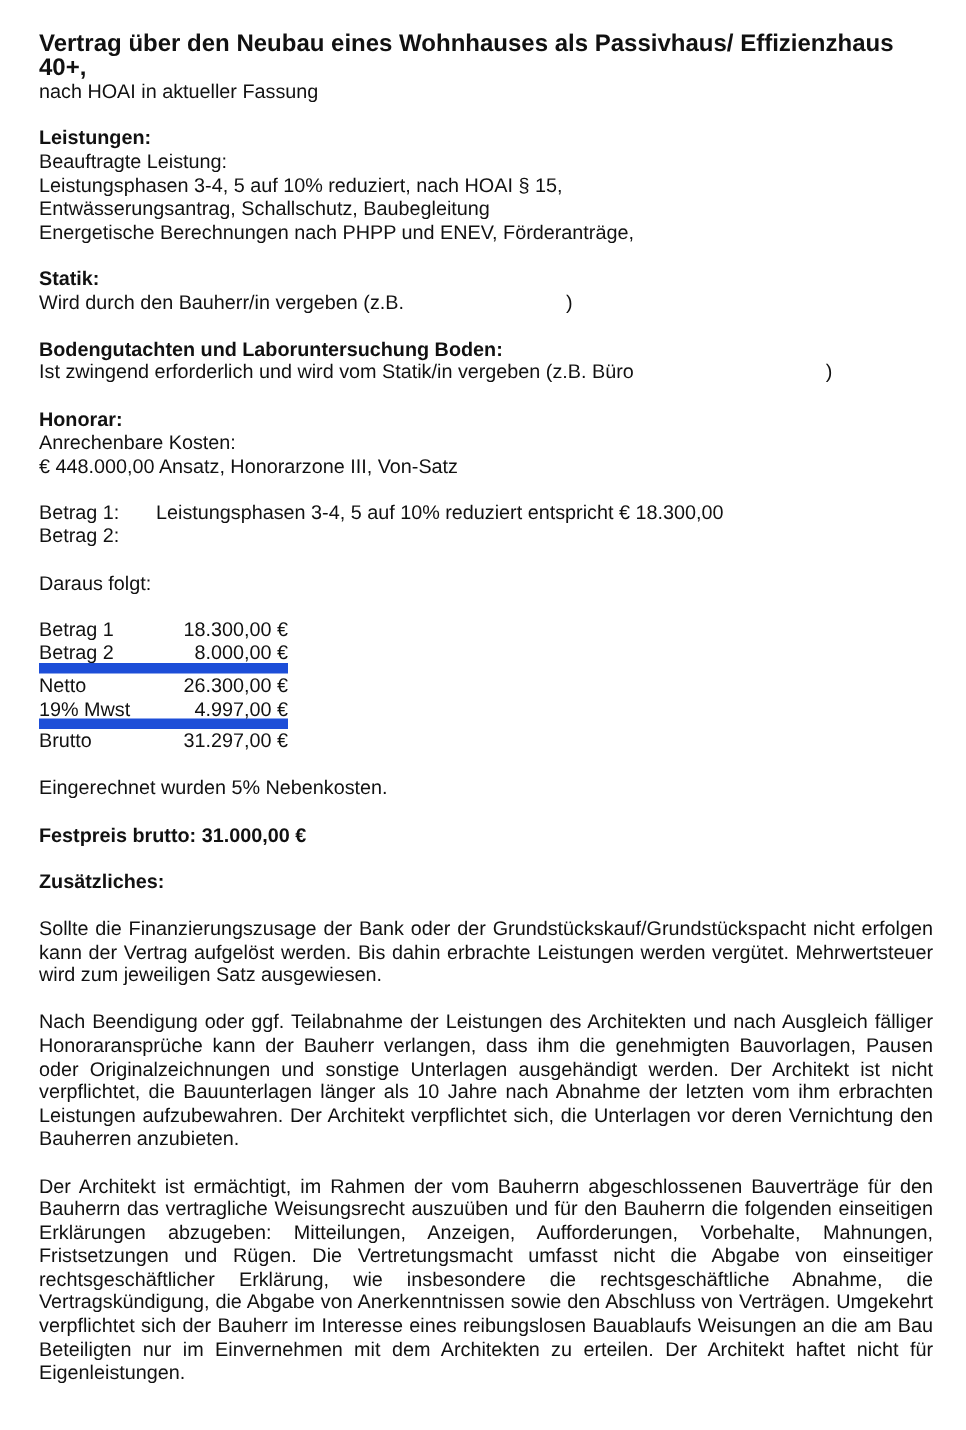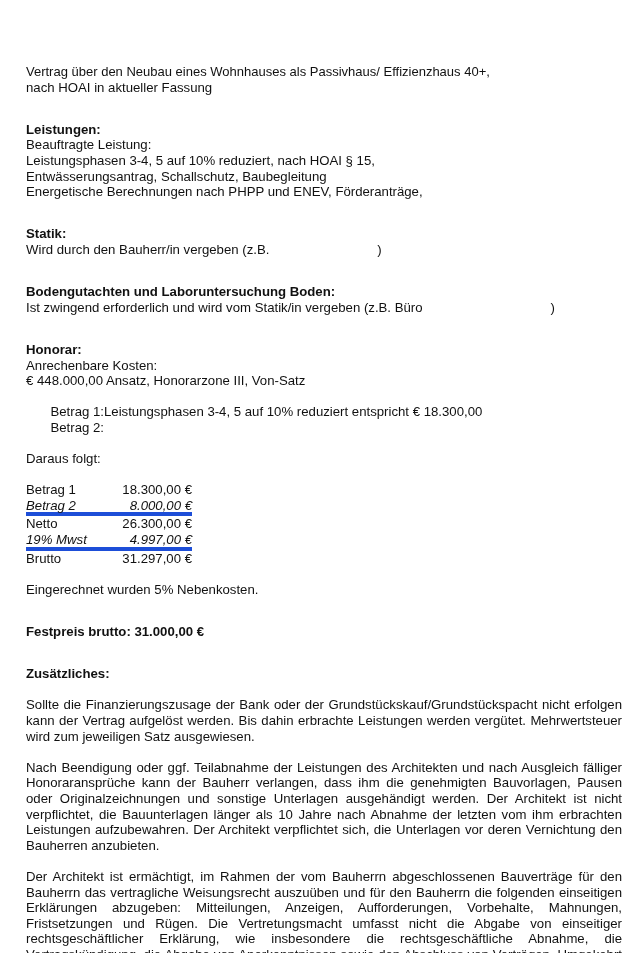--- a/index.html
+++ b/index.html
@@ -1,27 +1,27 @@
 <!DOCTYPE html>
 <html><head>
 <meta charset="utf-8">
 <style>
   html, body { margin:0; padding:0; background:#ffffff; }
   body { width:644px; height:953px; position:relative; overflow:hidden;
          font-family:"Liberation Sans", sans-serif; color:#111; font-size:13.2px; line-height:15.6px; }
   .page { position:absolute; left:26px; top:22px; width:596px; }
-  .title { font-weight:normal; font-size:13px;margin-top:42px; }
-  .h { font-weight:bold;margin-top:11px; }
+  .title { font-weight:bold; font-size:16px; }
+  .h { font-weight:bold; }
   .gap { height:15.6px; }
   .blank { display:inline-block; }
   .betrag-row { display:flex; }
-  .betrag-label { width:78px; flex:none;text-align:right; }
+  .betrag-label { width:78px; flex:none; }
   .calc { width:166px; }
   .calc-row { display:flex; justify-content:space-between; height:15.6px; }
-  .calc-row.ul { border-bottom:4px solid #1d4ed8; height:14.6px;font-style:italic; }
+  .calc-row.ul { border-bottom:7px solid #1d4ed8; height:14.6px; }
   .just { text-align:justify; text-align-last:left; }
 </style>
 </head>
 <body>
 
 <div class="page">
   <div class="title">Vertrag über den Neubau eines Wohnhauses als Passivhaus/ Effizienzhaus 40+,</div>
   <div>nach HOAI in aktueller Fassung</div>
   <div class="gap"></div>
 

